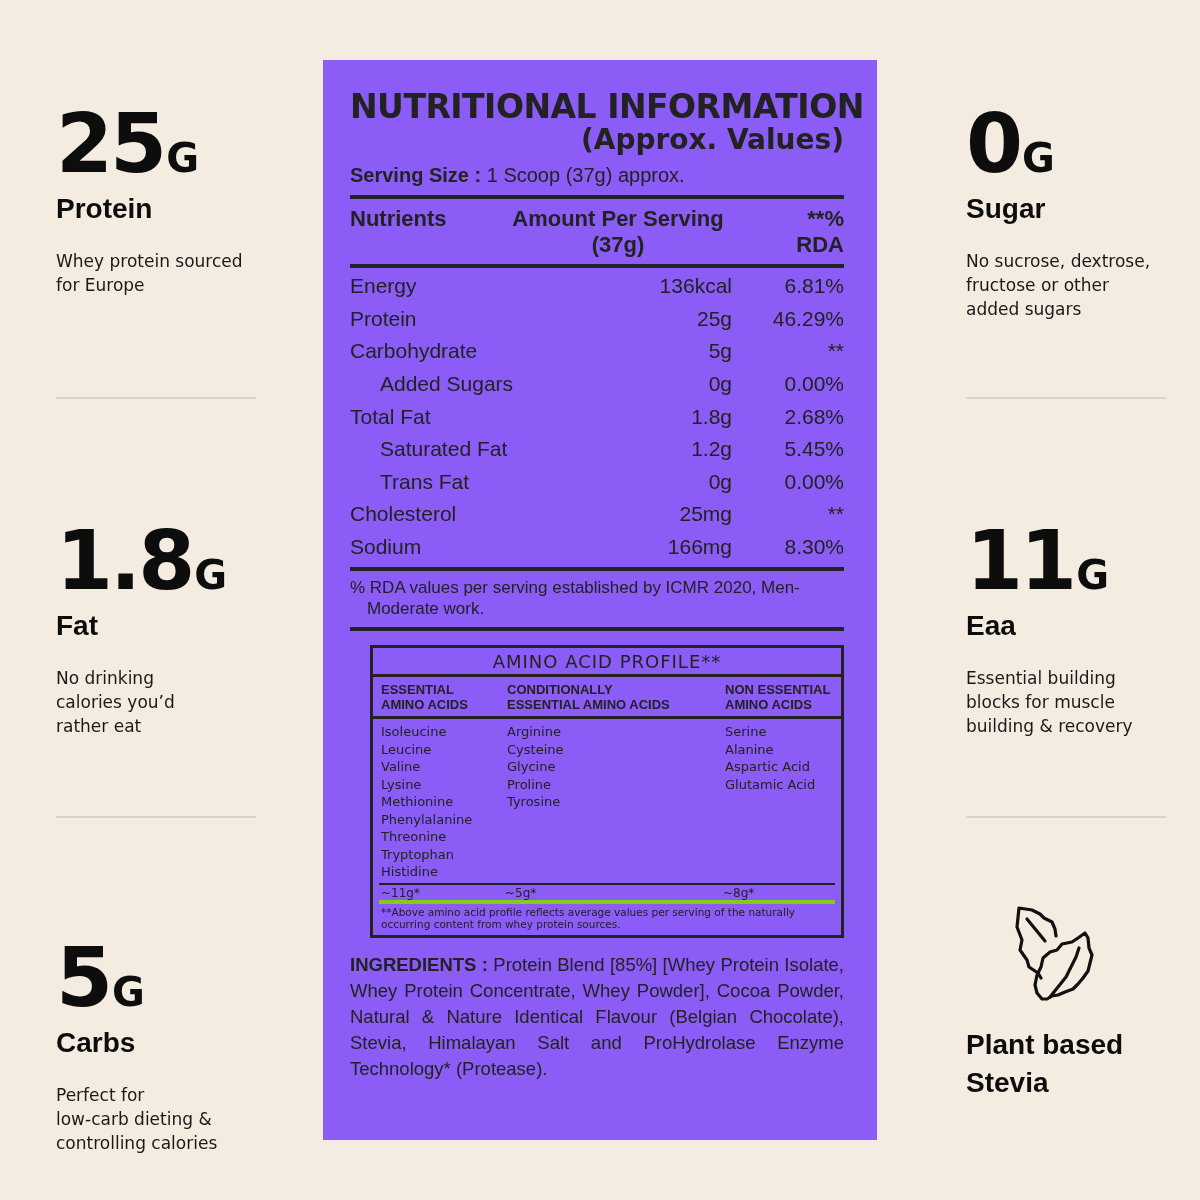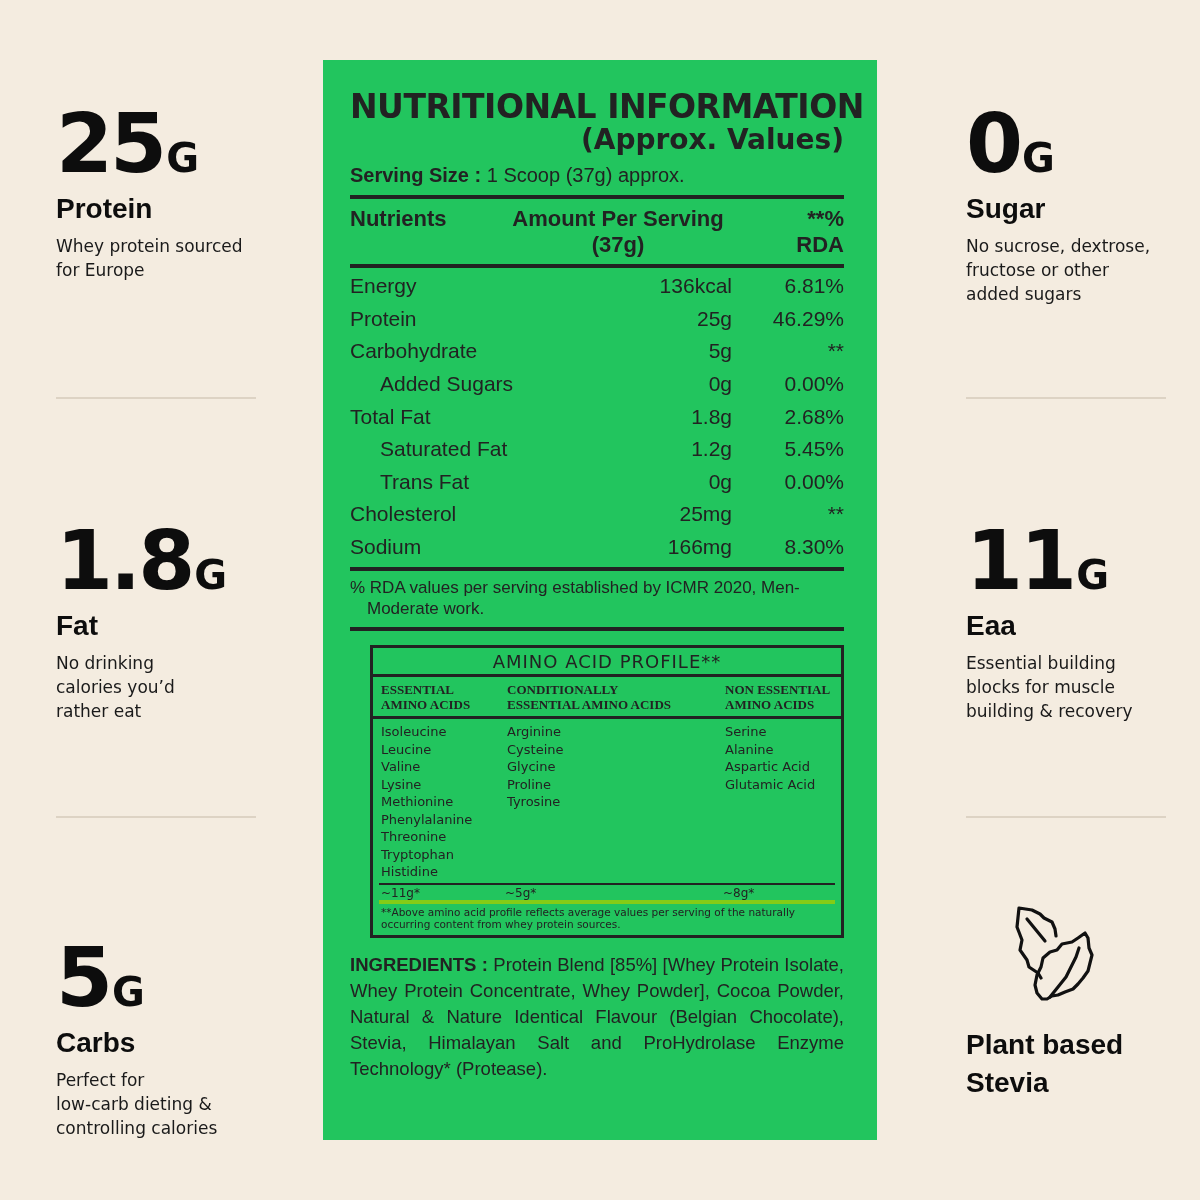--- a/index.html
+++ b/index.html
@@ -10,48 +10,48 @@
     color: #111;
     position: relative;
     overflow: hidden;
   }
   
   .feature { position: absolute; width: 240px; }
   .feature .big { font-family: "DejaVu Sans", sans-serif; font-weight: 700; line-height: 1; letter-spacing: -3px; color: #0d0d0d; }
   .feature .big .num { font-size: 82px; }
   .feature .big .unit { font-size: 40px; letter-spacing: 0; margin-left: 2px; }
   .feature .title { font-family: "Liberation Sans", sans-serif; font-weight: 700; font-size: 28px; margin-top: 8px; color: #0d0d0d; }
-  .feature .desc { font-family: "DejaVu Sans", sans-serif; font-size: 17px; line-height: 24px; margin-top: 9px; color: #1a1a1a; white-space: pre-line; }
+  .feature .desc { font-family: "DejaVu Sans", sans-serif; font-size: 17px; line-height: 24px; margin-top: 24px; color: #1a1a1a; white-space: pre-line; }
   .divider { position: absolute; height: 2px; width: 200px; background: #ddd3c4; }
 
   
   .panel {
     position: absolute; left: 323px; top: 60px; width: 554px; height: 1080px;
-    background: #22c55e; padding: 30px 33px 0 27px;
+    background: #8b5cf6; padding: 30px 33px 0 27px;
   }
   .panel .h1 { font-family: "DejaVu Sans", sans-serif; font-weight: 700; font-size: 33px; line-height: 34px; text-align: right; color: #222; letter-spacing: -0.5px; white-space: nowrap; }
   .panel .h2 { font-family: "DejaVu Sans", sans-serif; font-weight: 700; font-size: 28px; line-height: 32px; text-align: right; color: #222; }
   .serving { font-family: "Liberation Sans", sans-serif; font-size: 20px; margin-top: 8px; color: #222; }
   .serving b { font-weight: 700; }
   .rule-thick { height: 4px; background: #222; }
   .head-row { display: flex; font-family: "Liberation Sans", sans-serif; font-weight: 700; font-size: 22px; padding: 7px 0 6px; color: #222; }
   .head-row .c1 { width: 138px; }
   .head-row .c2 { flex: 1; text-align: center; padding-right: 10px; }
   .head-row .c3 { width: 86px; text-align: right; }
   .nut-row { display: flex; font-family: "Liberation Sans", sans-serif; font-size: 21px; height: 32.6px; align-items: center; color: #222; }
   .nut-row .c1 { flex: 1; }
   .nut-row .c1.indent { padding-left: 30px; }
   .nut-row .c2 { width: 140px; text-align: right; }
   .nut-row .c3 { width: 112px; text-align: right; }
   .notes { font-family: "Liberation Sans", sans-serif; font-size: 17px; line-height: 21px; color: #222; padding: 6px 0 6px; }
   .notes p { padding-left: 17px; text-indent: -17px; margin-bottom: 2px; }
 
   .amino { margin-top: 14px; border: 3px solid #222; margin-left: 20px; }
   .amino .atitle { text-align: center; font-family: "DejaVu Sans", sans-serif; font-size: 18px; letter-spacing: 1px; padding: 3px 0 2px; border-bottom: 3px solid #222; color: #222; }
-  .amino .acols-head { display: flex; font-family: Liberation Serif, serif; font-weight: 700; font-size: 13px; line-height: 15px; padding: 5px 8px 4px; border-bottom: 3px solid #222; color: #222; }
+  .amino .acols-head { display: flex; font-family: Liberation Sans, sans-serif; font-weight: 700; font-size: 13px; line-height: 15px; padding: 5px 8px 4px; border-bottom: 3px solid #222; color: #222; }
   .amino .col1 { width: 126px; }
   .amino .col2 { width: 218px; }
   .amino .col3 { flex: 1; }
   .amino .acols { display: flex; font-family: "DejaVu Sans", sans-serif; font-size: 13px; line-height: 17.5px; padding: 4px 8px 2px; color: #222; }
   .amino .totals { display: flex; font-family: "DejaVu Sans", sans-serif; font-size: 12px; margin: 0 6px; padding: 1px 2px 0; border-top: 2px solid #222; border-bottom: 4px solid #84cc16; color: #222; }
   .amino .afoot { font-family: "DejaVu Sans", sans-serif; font-size: 10.5px; line-height: 12px; padding: 2px 8px 5px; color: #222; }
 
   .ingredients { font-family: "Liberation Sans", sans-serif; font-size: 18.5px; line-height: 26px; text-align: justify; margin-top: 14px; color: #222; }
   .ingredients b { font-weight: 700; }
 

